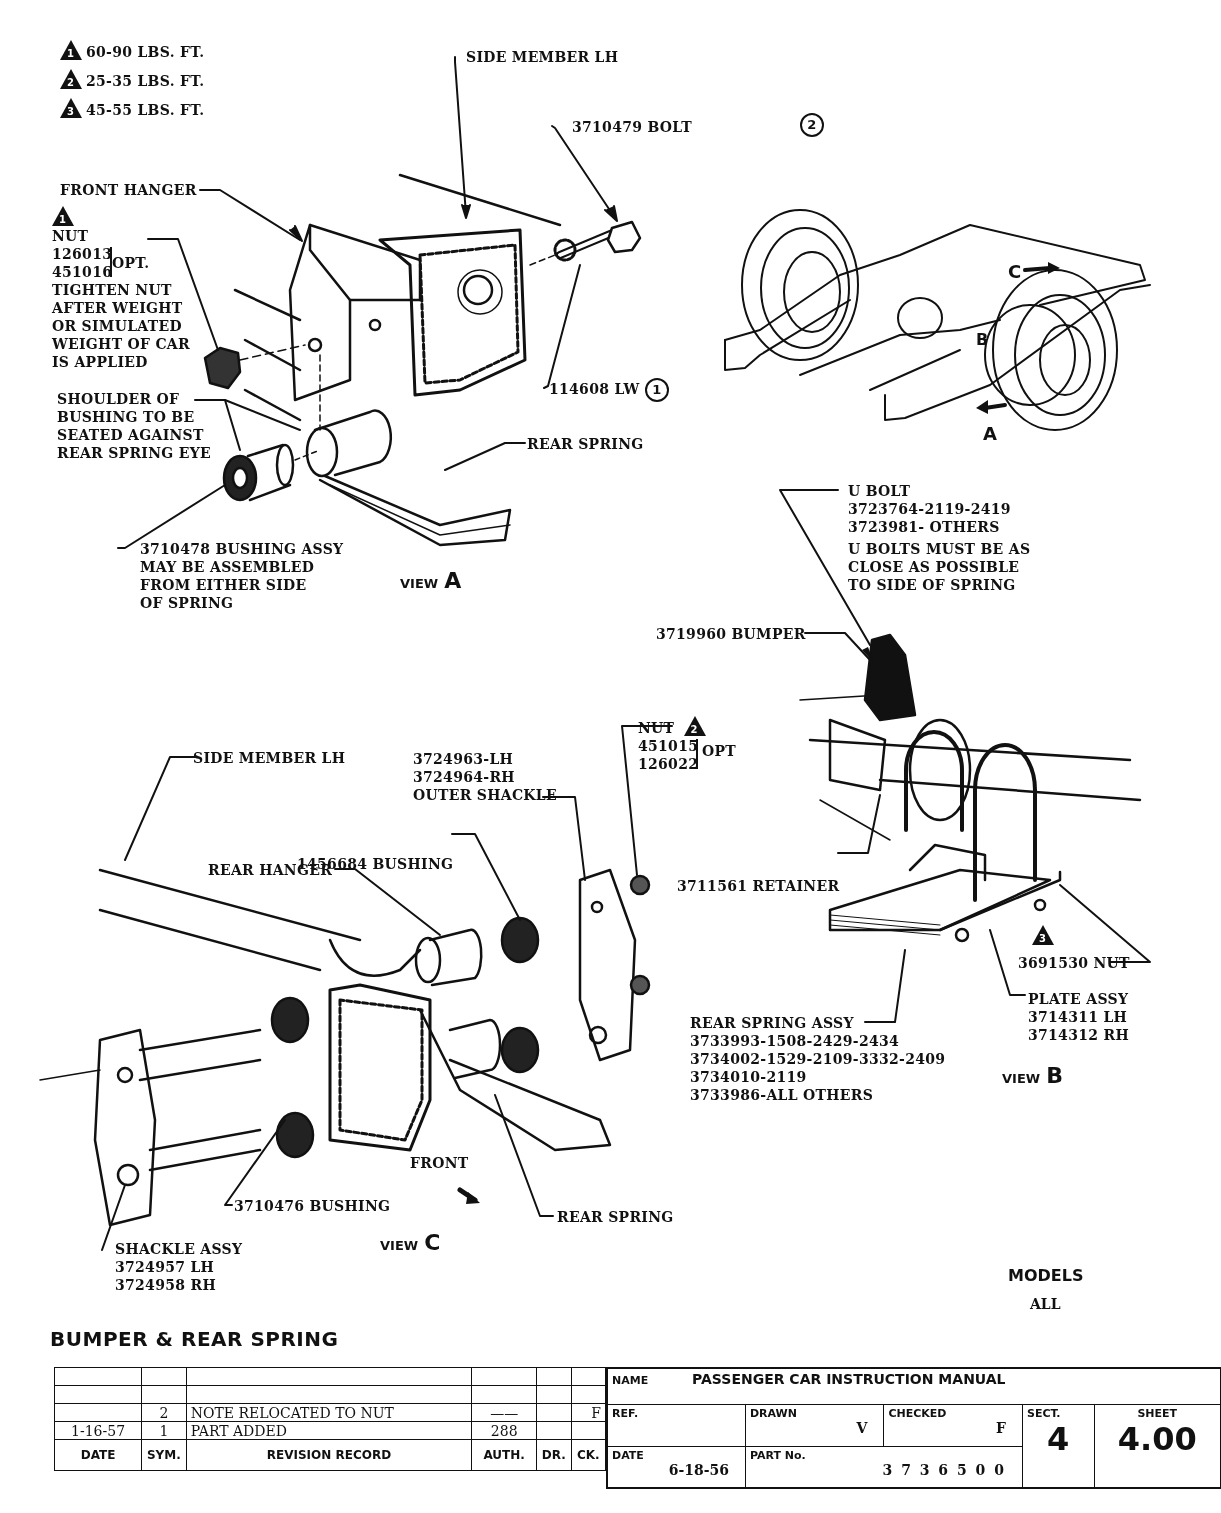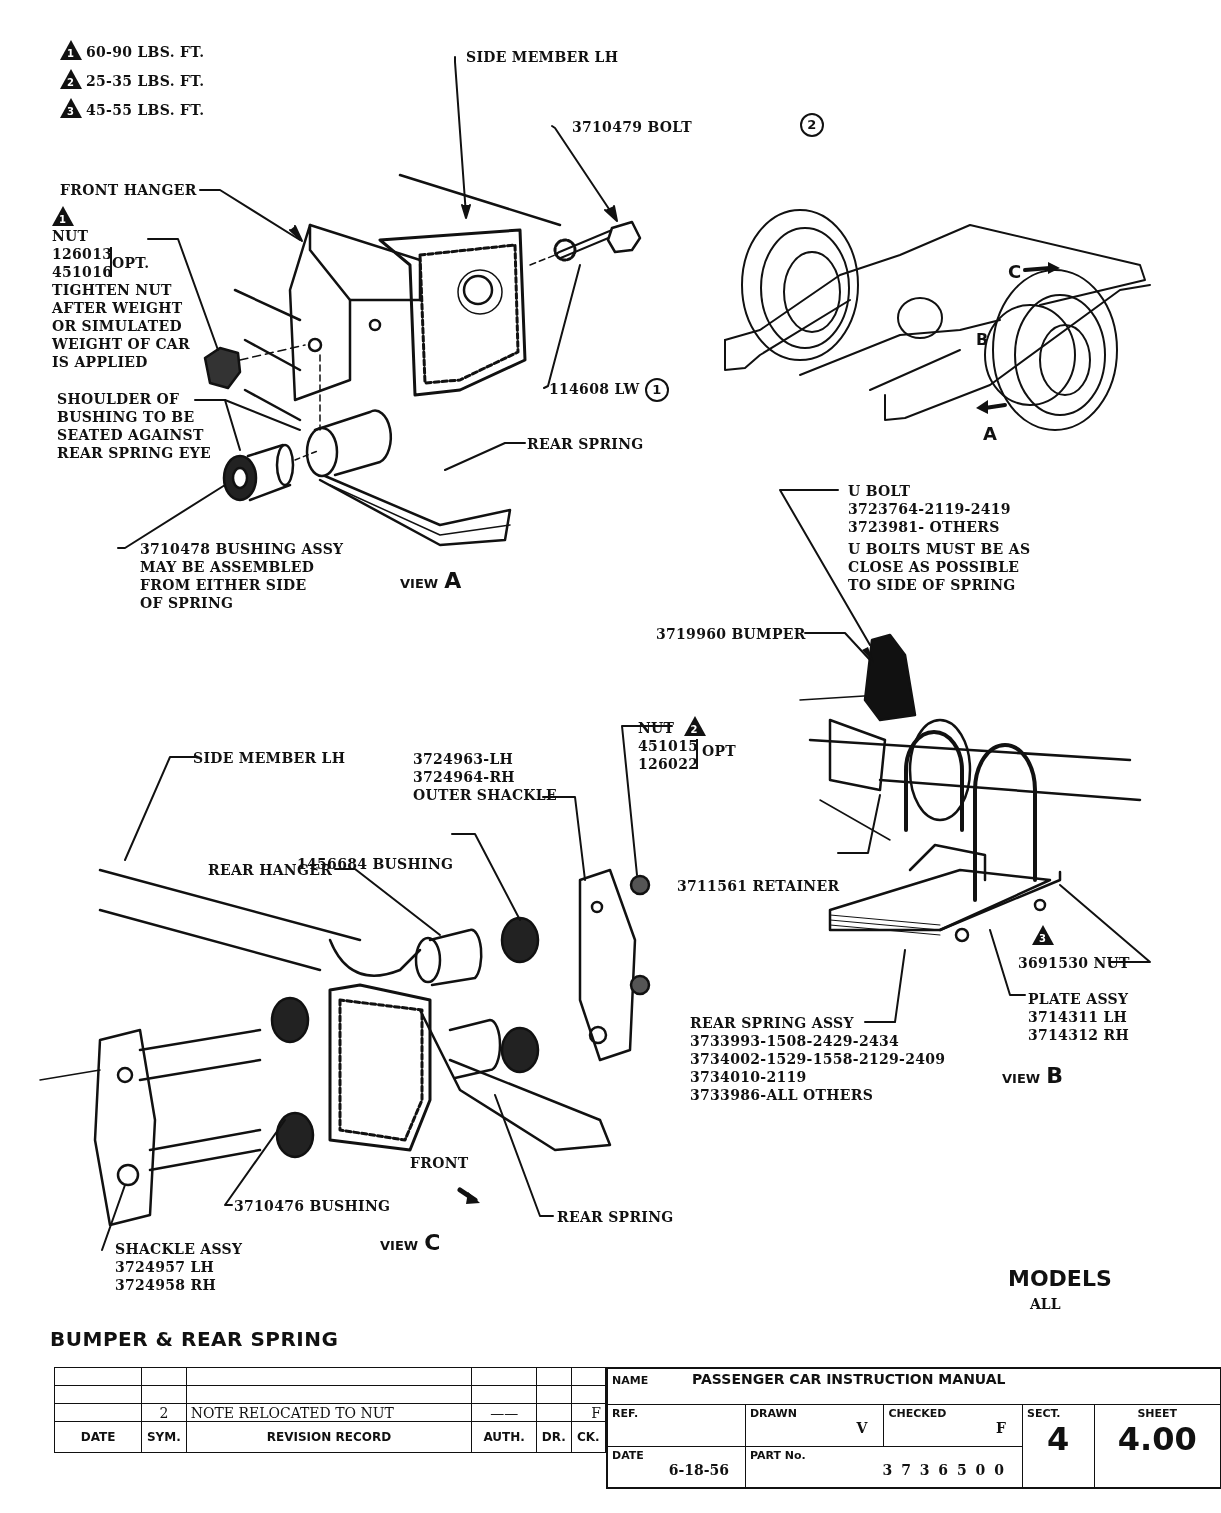--- a/index.html
+++ b/index.html
@@ -10,21 +10,21 @@
   .lbl div { white-space:nowrap; }
   .tri { display:inline-block; width:0; height:0; border-left:11px solid transparent;
          border-right:11px solid transparent; border-bottom:20px solid #111; position:relative; vertical-align:-3px; margin-right:4px; }
   .tri span { position:absolute; left:-4px; top:5px; color:#fff; font-size:10px; font-weight:bold; font-family:"DejaVu Sans", sans-serif; }
   .circ { display:inline-block; width:20px; height:20px; border:2px solid #111; border-radius:50%;
           text-align:center; line-height:20px; font-size:13px; font-family:"DejaVu Sans", sans-serif; font-weight:bold; vertical-align:middle; }
   svg.art { position:absolute; left:0; top:0; }
   .view { position:absolute; font-family:"DejaVu Sans", sans-serif; font-weight:bold; font-size:13px; }
   .view b { font-size:22px; margin-left:6px; }
   .title { position:absolute; left:50px; top:1327px; font-family:"DejaVu Sans", sans-serif; font-weight:bold; font-size:20px; letter-spacing:0.5px; }
-  .models { position:absolute; left:1008px; top:1266px; font-family:"DejaVu Sans", sans-serif; font-weight:bold; font-size:22px; }
+  .models { position:absolute; left:1008px; top:1266px; font-family:"DejaVu Sans", sans-serif; font-weight:bold; font-size:16px; }
   .models-all { position:absolute; left:1030px; top:1296px; font-family:"DejaVu Serif", serif; font-weight:bold; font-size:14px; }
   table { border-collapse:collapse; position:absolute; }
   .rev { left:54px; top:1367px; width:552px; font-family:"DejaVu Serif", serif; font-size:14px; }
   .rev td { border:1.5px solid #111; height:17px; padding:0 4px; }
   .rev td.c { text-align:center; }
   .rev tr.hdr td { height:30px; font-family:"DejaVu Sans", sans-serif; font-weight:bold; font-size:12px; text-align:center; }
   .tb { left:606px; top:1367px; width:616px; border:2px solid #111; }
   .tb td { border:1.5px solid #111; vertical-align:top; padding:2px 4px; font-family:"DejaVu Sans", sans-serif; font-size:11px; font-weight:bold; }
   .tb .big { font-size:32px; text-align:center; vertical-align:middle; }
   .tb .val { font-family:"DejaVu Serif", serif; font-size:14px; text-align:right; padding-right:12px; }
@@ -255,21 +255,21 @@
 </div>
 <div class="lbl" style="left:1018px;top:954px;">3691530 NUT</div>
 <div class="lbl" style="left:1028px;top:990px;">
   <div>PLATE ASSY</div>
   <div>3714311 LH</div>
   <div>3714312 RH</div>
 </div>
 <div class="lbl" style="left:690px;top:1014px;">
   <div>REAR SPRING ASSY</div>
   <div>3733993-1508-2429-2434</div>
-  <div>3734002-1529-1558-2129-2409</div>
+  <div>3734002-1529-2109-3332-2409</div>
   <div>3734010-2119</div>
   <div>3733986-ALL OTHERS</div>
 </div>
 <div class="view" style="left:1002px;top:1063px;">
   <span>VIEW</span><b>B</b>
 </div>
 
 <div class="lbl" style="left:193px;top:749px;">SIDE MEMBER LH</div>
 <div class="lbl" style="left:413px;top:750px;">
   <div>3724963-LH</div>
@@ -333,20 +333,28 @@
         <td class="c"></td>
         <td class="c"></td>
   </tr>
   <tr>
     <td class="c"></td>
         <td class="c">2</td>
         <td>NOTE RELOCATED TO NUT</td>
         <td class="c">——</td>
         <td class="c"></td>
         <td class="c" style="text-align:right">F</td>
+  </tr>
+  <tr>
+    <td class="c">1-16-57</td>
+        <td class="c">1</td>
+        <td>PART ADDED</td>
+        <td class="c">288</td>
+        <td class="c"></td>
+        <td class="c"></td>
   </tr>
   <tr class="hdr">
     <td>DATE</td>
     <td>SYM.</td>
     <td>REVISION RECORD</td>
     <td>AUTH.</td>
     <td>DR.</td>
     <td>CK.</td>
   </tr>
 </tbody>

